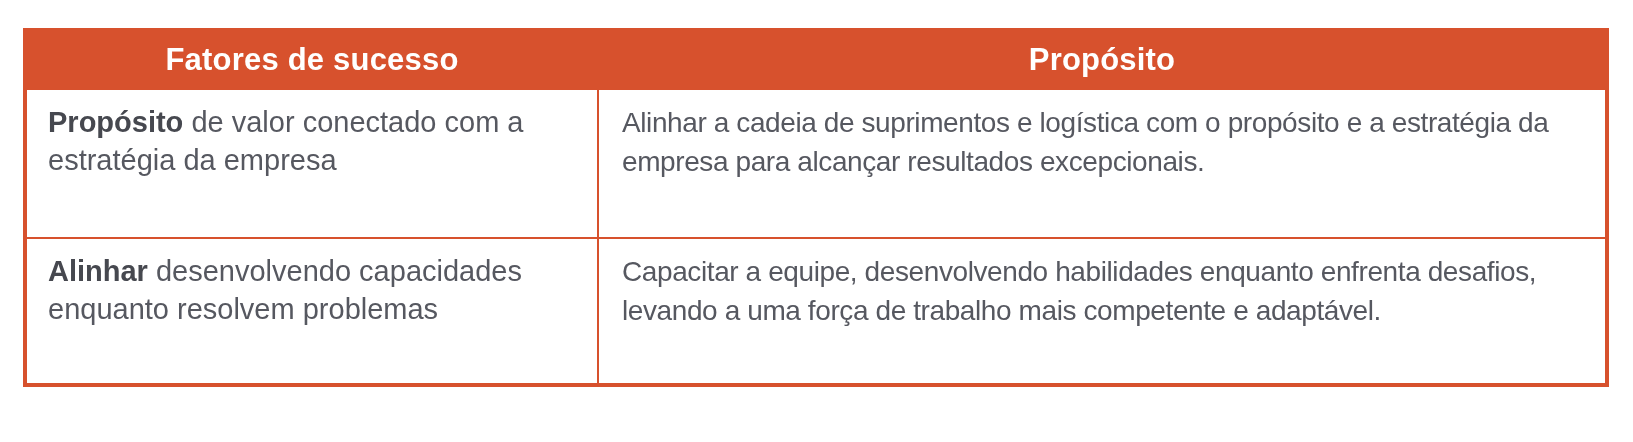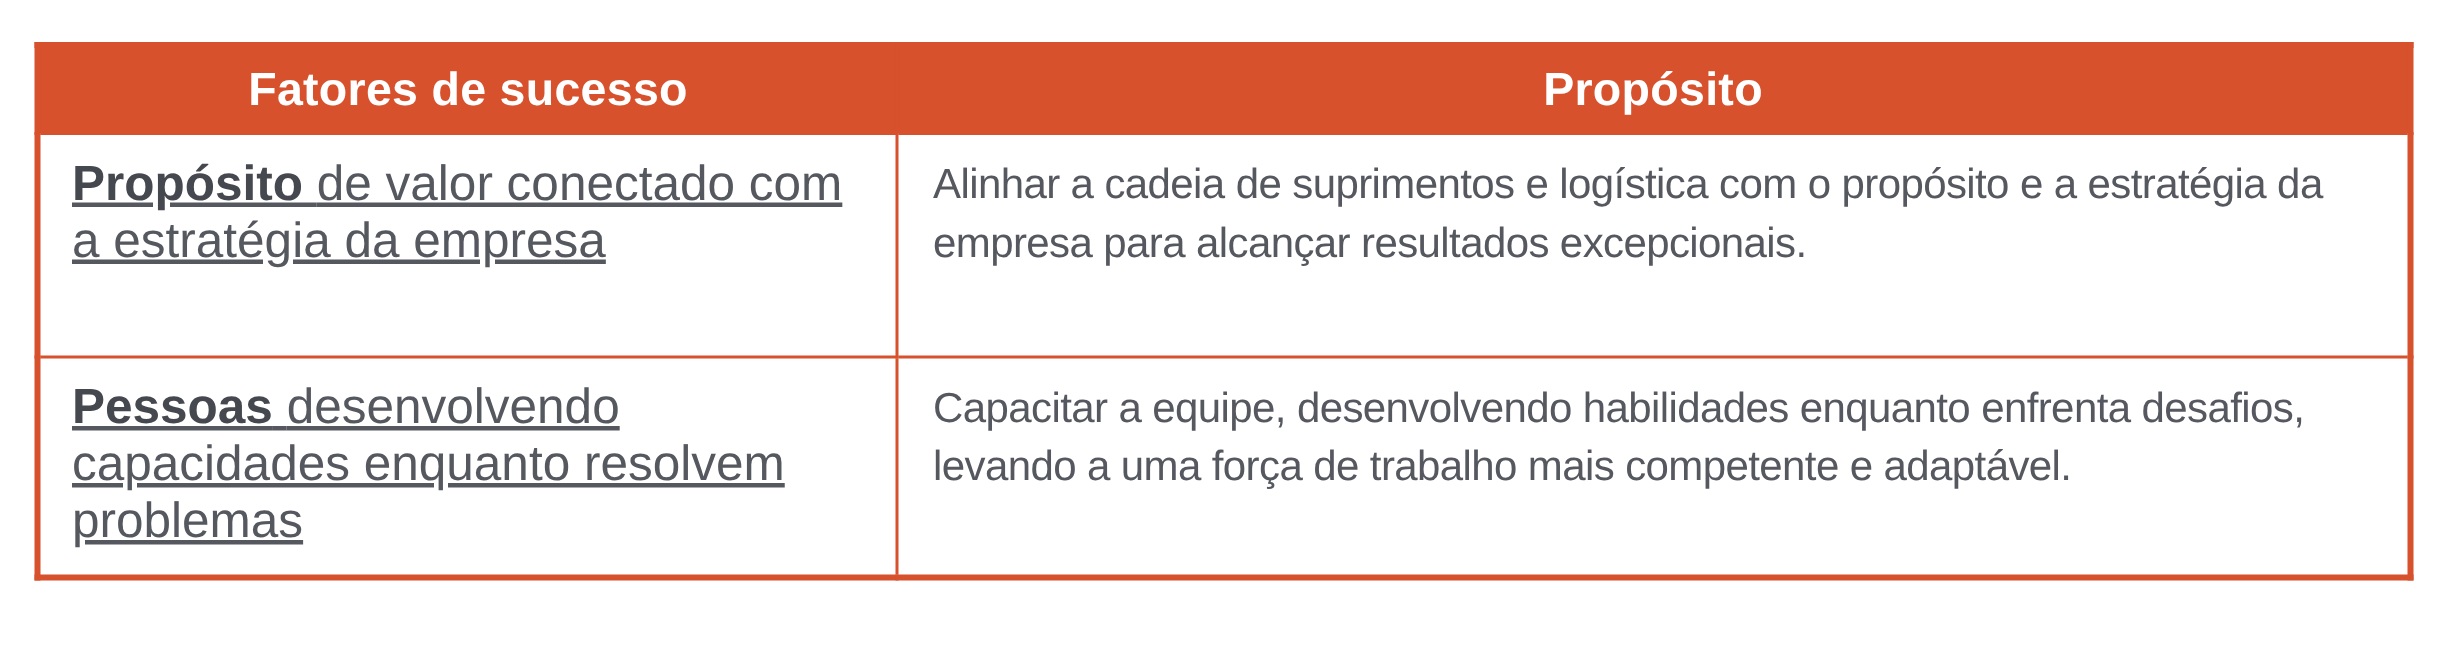--- a/index.html
+++ b/index.html
@@ -41,24 +41,23 @@
     padding: 0 8px;
     letter-spacing: 0.2px;
   }
   .sf-table td {
     border: 2px solid #d7512d;
     vertical-align: top;
     background: #ffffff;
   }
   td.factor-cell {
     padding: 13px 18px 12px 21px;
-    font-size: 33px;
+    font-size: 29px;
     line-height: 38px;
     color: #565860;
-    text-decoration: underline;
   }
   td.factor-cell .lead {
     font-weight: bold;
     color: #46484f;
   }
   td.desc-cell {
     padding: 13px 24px 28px 23px;
     font-size: 28px;
     line-height: 39px;
     color: #565860;
@@ -83,19 +82,19 @@
           <th>Fatores de sucesso</th>
           <th>Propósito</th>
         </tr>
       </thead>
       <tbody>
         <tr class="row-1">
           <td class="factor-cell"><span class="lead">Propósito</span> <span>de valor conectado com a estratégia da empresa</span></td>
           <td class="desc-cell">Alinhar a cadeia de suprimentos e logística com o propósito e a estratégia da empresa para alcançar resultados excepcionais.</td>
         </tr>
         <tr class="row-3">
-          <td class="factor-cell"><span class="lead">Pessoas</span> <span>desenvolvendo capacidades enquanto resolvem problemas</span></td>
+          <td class="factor-cell"><span class="lead">Alinhar</span> <span>desenvolvendo capacidades enquanto resolvem problemas</span></td>
           <td class="desc-cell">Capacitar a equipe, desenvolvendo habilidades enquanto enfrenta desafios, levando a uma força de trabalho mais competente e adaptável.</td>
         </tr>
       </tbody>
     </table>
   </div>
 </div>
 
 </body></html>

